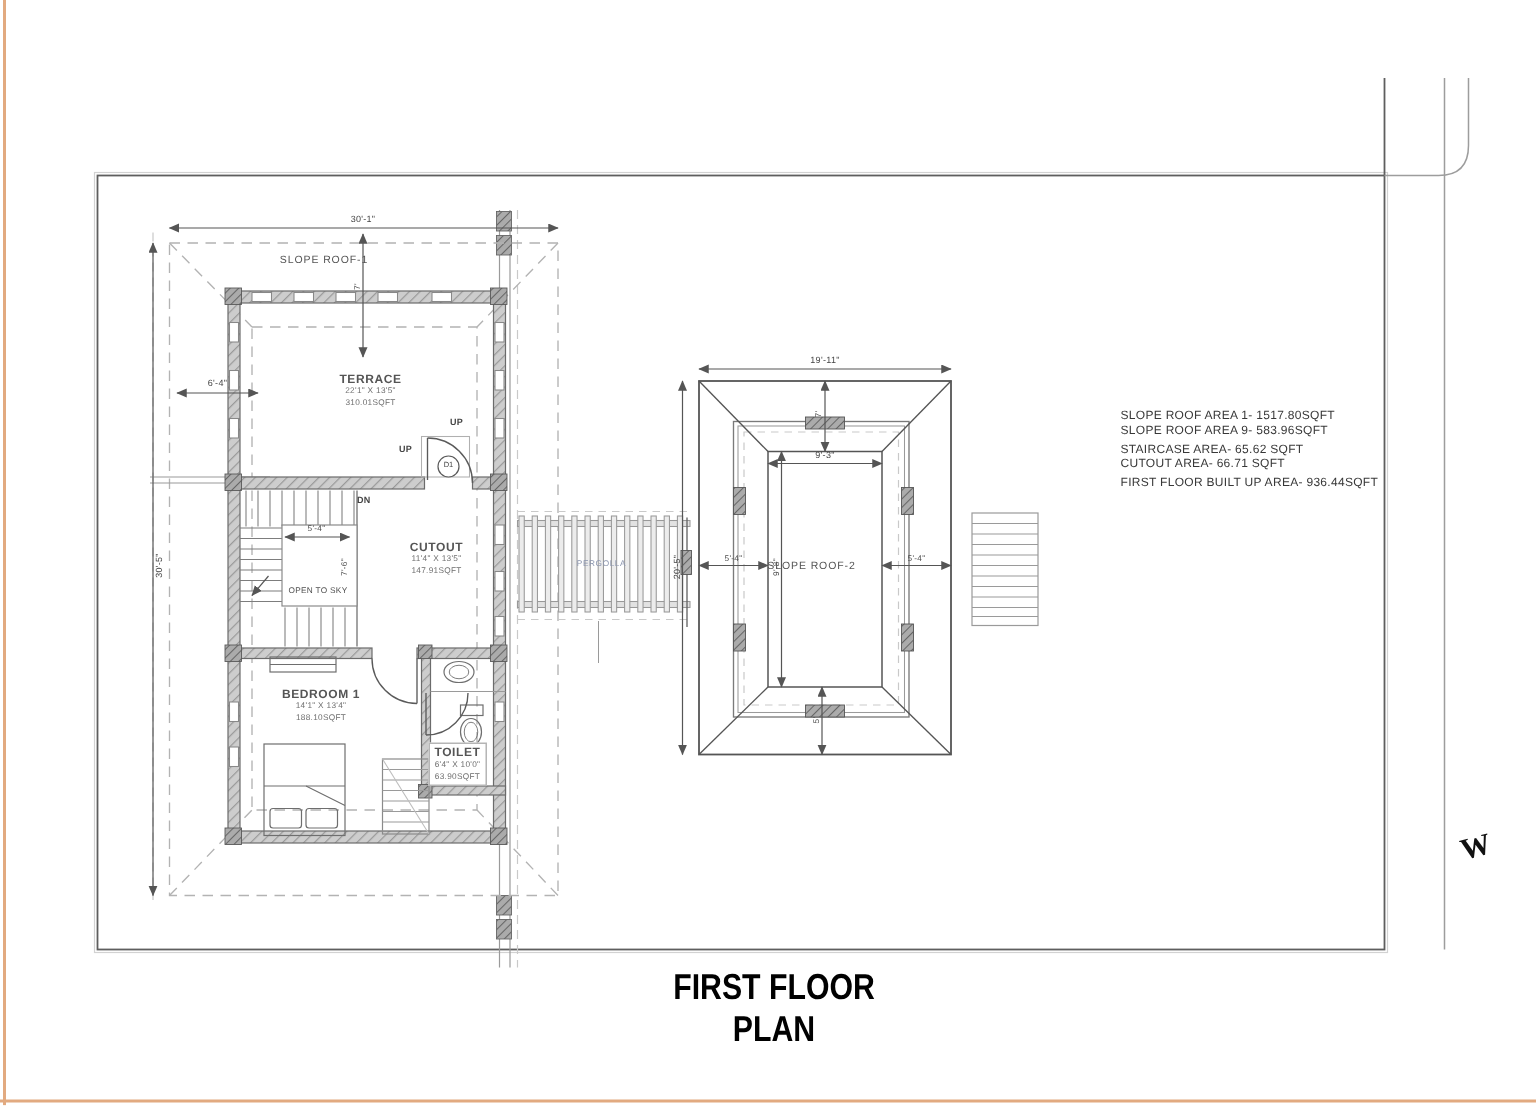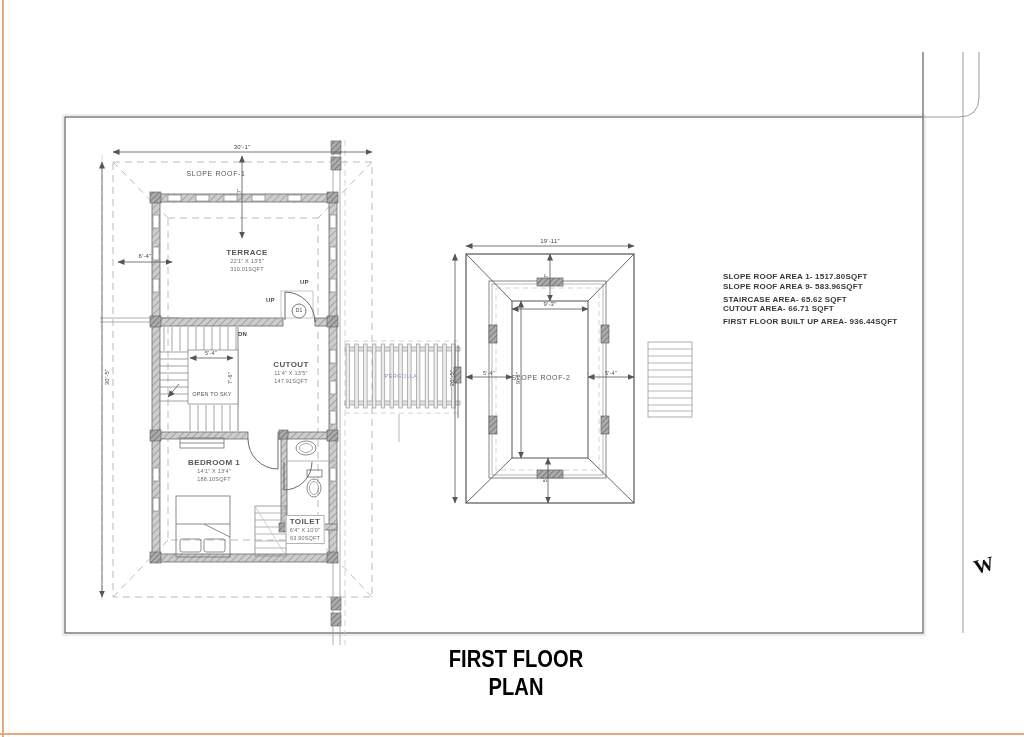--- a/index.html
+++ b/index.html
@@ -11,22 +11,22 @@
   .lbl{position:absolute;white-space:nowrap;color:#4f4f4f;}
   .cx{transform:translateX(-50%);}
   .rot{transform:translate(-50%,-50%) rotate(-90deg);}
   .s5{font-size:5.5px;letter-spacing:.2px;}
   .s6{font-size:6px;letter-spacing:.2px;color:#454545;}
   .s7{font-size:7px;letter-spacing:.6px;color:#555;}
   .bold{font-weight:bold;}
   .room-label{position:absolute;transform:translateX(-50%);text-align:center;line-height:1.3;}
   .room-name{font-size:8px;font-weight:bold;letter-spacing:.4px;color:#555;}
   .room-sub{font-size:5.5px;color:#6e6e6e;letter-spacing:.2px;}
-  .boxed{background:#fff;border:1px solid #b5b5b5;padding:1px 3px;margin-top:20px;}
-  .note-line{position:absolute;left:723px;font-size:8px;color:#383838;letter-spacing:.2px;white-space:nowrap;font-weight:bold;}
+  .boxed{background:#fff;border:1px solid #b5b5b5;padding:1px 3px;}
+  .note-line{position:absolute;left:747px;font-size:8px;color:#383838;letter-spacing:.2px;white-space:nowrap;}
   .pergola-lbl{font-size:5.5px;color:#8b95ae;letter-spacing:.4px;}
   #title{position:absolute;left:406px;top:645px;width:220px;text-align:center;
          font-size:24px;font-weight:bold;color:#000;letter-spacing:0px;
          transform:scaleX(0.84);transform-origin:center;}
   #compass-w{position:absolute;left:974px;top:554px;font-family:"Liberation Serif",serif;
              font-weight:bold;font-size:20px;color:#111;transform:rotate(-15deg);}
 </style>
 </head>
 <body>
 

